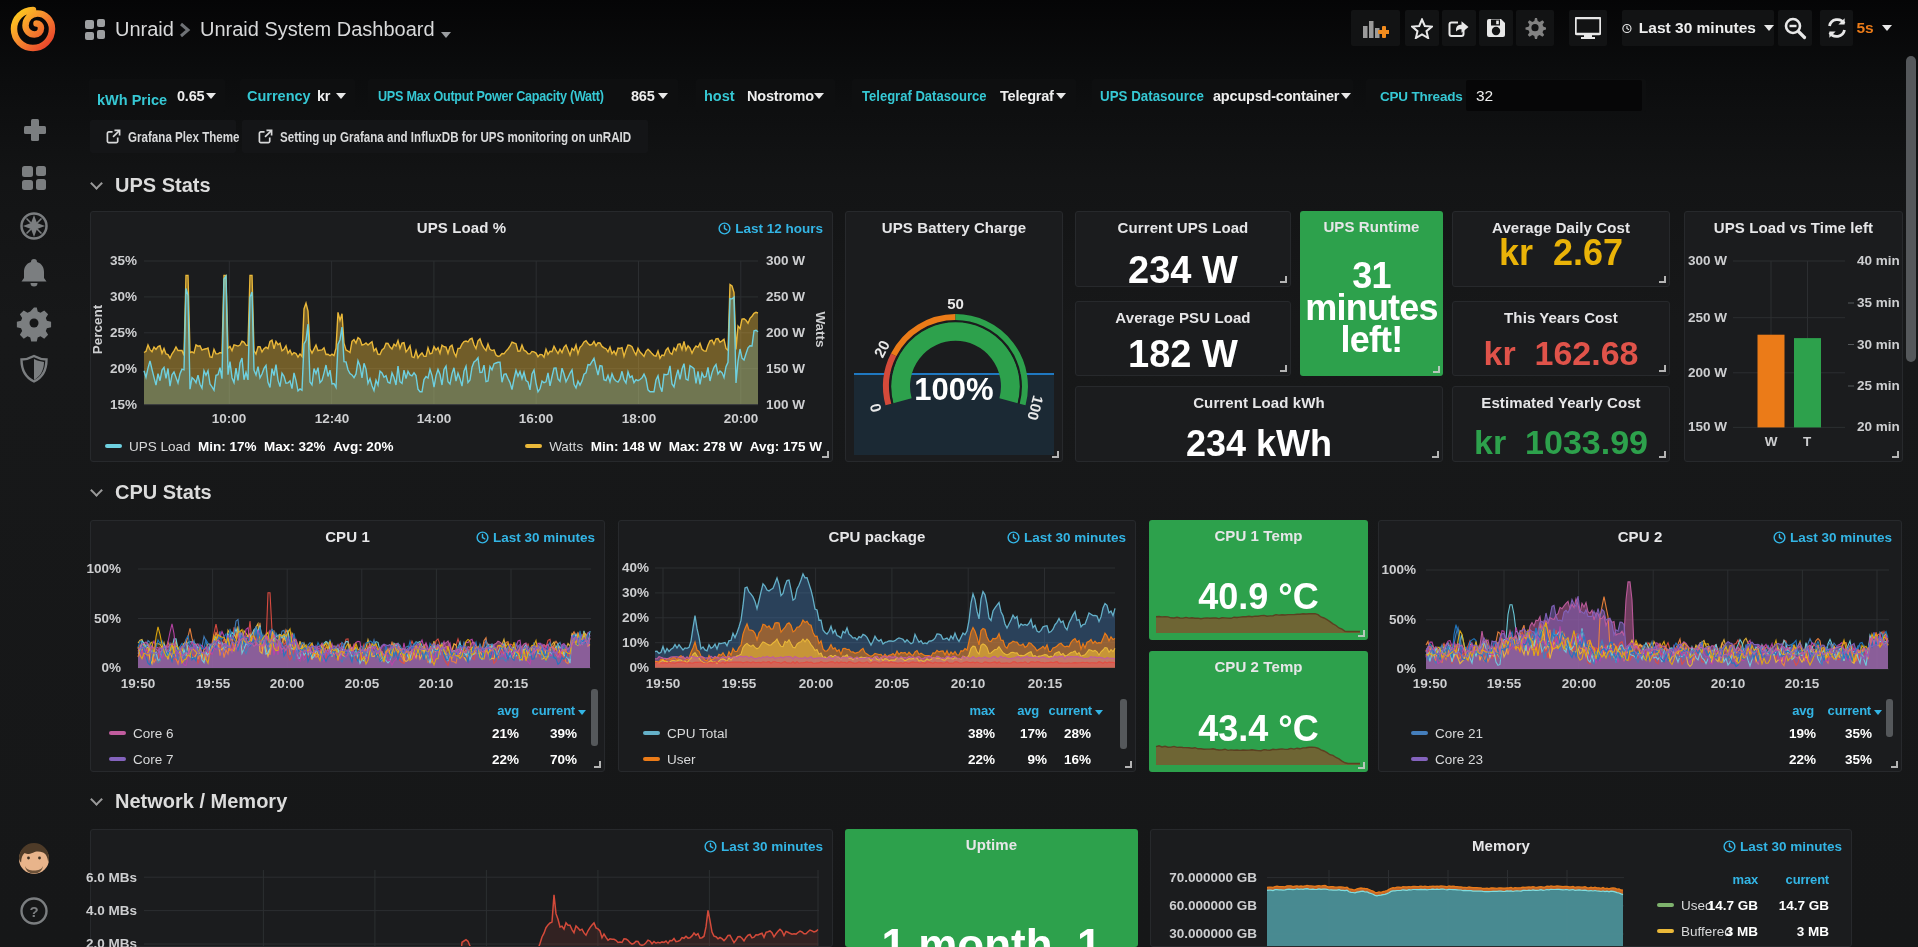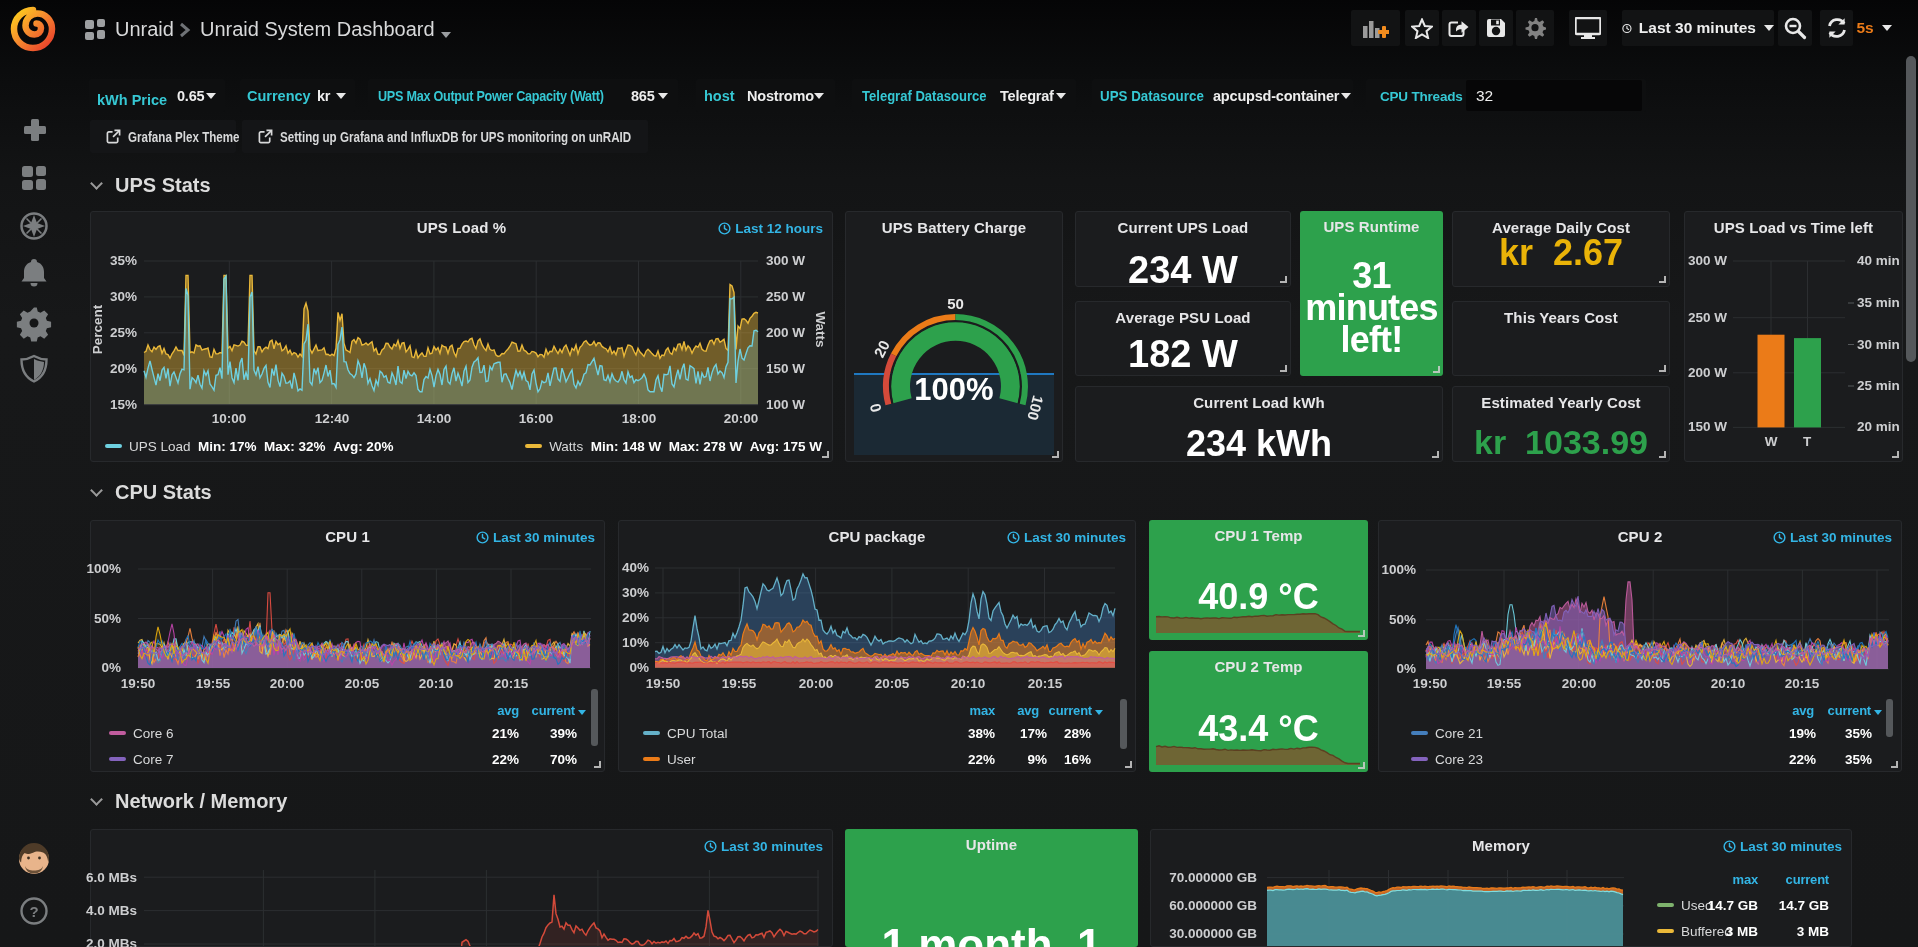--- a/index.html
+++ b/index.html
@@ -301,20 +301,21 @@
       <div class="statv" style="top:49px;font-size:36px;line-height:32px;letter-spacing:-0.8px">31<br>minutes<br>left!</div>
       <div class="rsz"></div>
     </div>
     <div class="panel" style="left:1452px;top:211px;width:218px;height:76px">
       <div class="ptitle">Average Daily Cost</div>
       <div class="statv" style="top:20px;font-size:36px;color:#eab308">kr&nbsp;&nbsp;2.67</div>
       <div class="rsz"></div>
     </div>
     <div class="panel" style="left:1452px;top:301px;width:218px;height:75px">
       <div class="ptitle">This Years Cost</div>
+      <div class="statv" style="top:32px;font-size:34px;color:#E0534A">kr&nbsp;&nbsp;162.68</div>
       <div class="rsz"></div>
     </div>
     <div class="panel" style="left:1452px;top:386px;width:218px;height:76px">
       <div class="ptitle">Estimated Yearly Cost</div>
       <div class="statv" style="top:36px;font-size:34px;color:#2DA14C">kr&nbsp;&nbsp;1033.99</div>
       <div class="rsz"></div>
     </div>
     <div class="panel" style="left:1684px;top:211px;width:219px;height:251px">
       <div class="ptitle">UPS Load vs Time left</div>
       <svg width="218" height="249">

